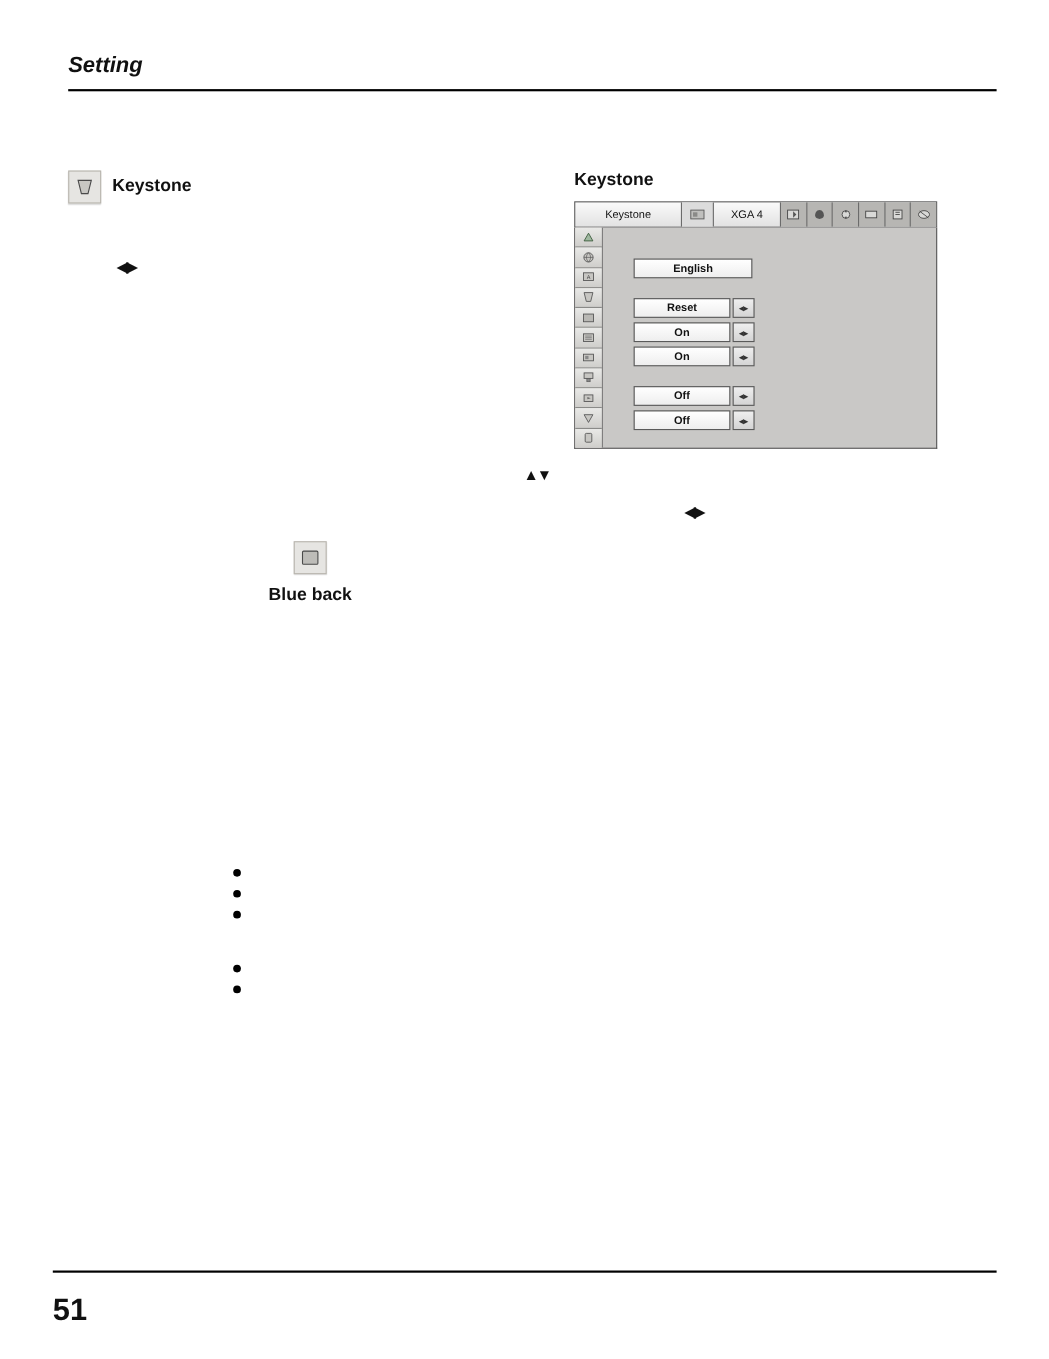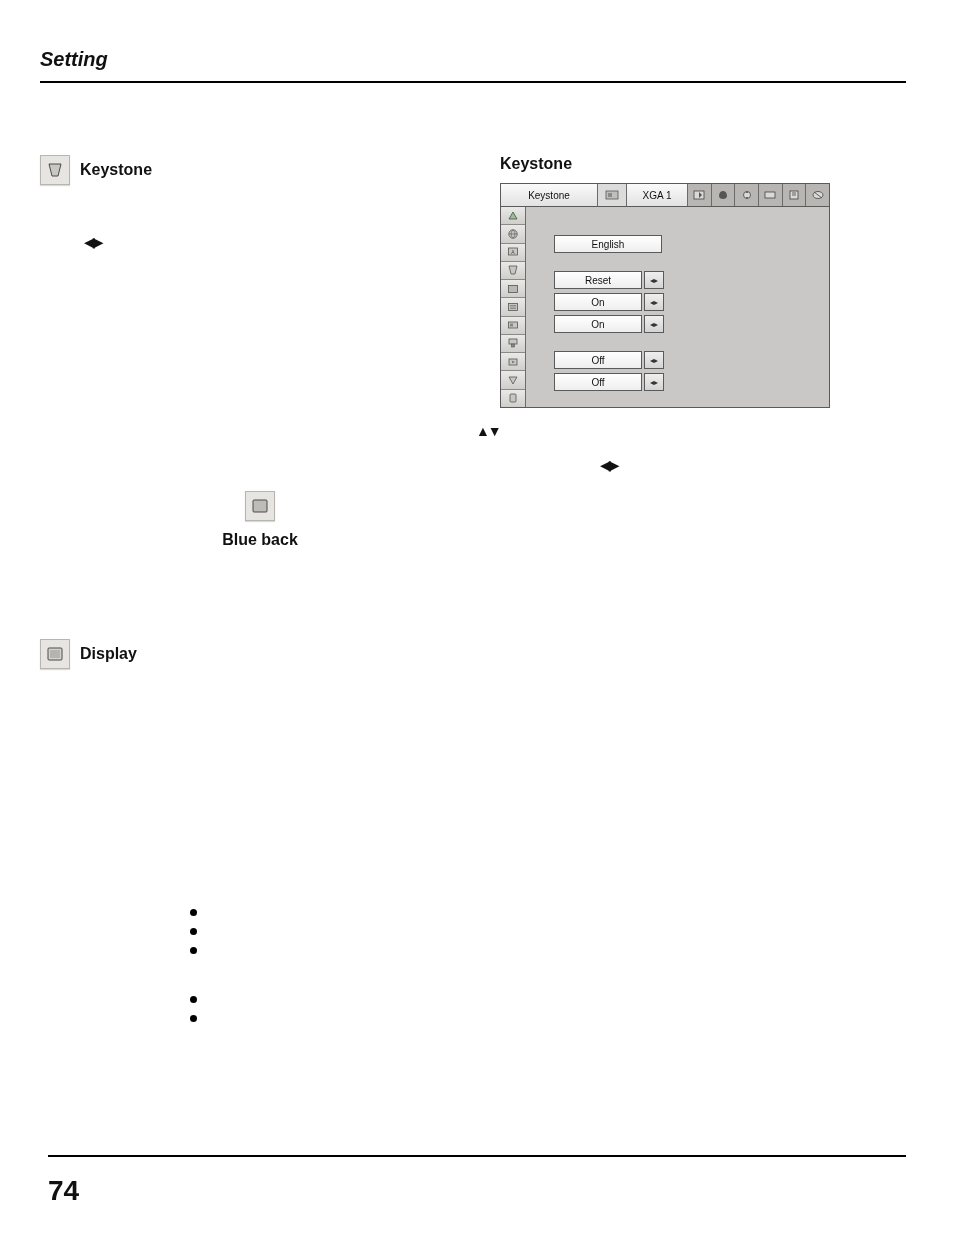--- a/index.html
+++ b/index.html
@@ -7,21 +7,21 @@
     padding: 0;
     background: #ffffff;
     font-family: Arial, Helvetica, sans-serif;
     color: #111;
   }
   .page {
     width: 954px;
     height: 1235px;
     position: relative;
     box-sizing: border-box;
-    padding: 48px 48px 40px 40px;
+    padding: 48px 48px 40px 62px;
   }
   .header-title {
     font-style: italic;
     font-weight: bold;
     font-size: 20px;
     margin: 0;
   }
   .header-rule {
     border: none;
     border-top: 2px solid #000;
@@ -189,20 +189,21 @@
   .osd-rows {
     flex: 1;
     padding: 6px 8px 6px 28px;
     position: relative;
   }
   .osd-row {
     display: flex;
     align-items: flex-end;
     height: 18px;
     margin-bottom: 4px;
+    font-weight: bold;
   }
   .osd-row.mt2 { margin-top: 22px; }
   .osd-val {
     width: 86px;
     height: 16px;
     background: linear-gradient(#ffffff, #eeeeee);
     border: 1px solid #5a5a5a;
     font-size: 10px;
     display: flex;
     align-items: center;
@@ -267,32 +268,20 @@
 
       <div class="section-head mt-blueback">
         <span class="section-icon">
           <svg width="18" height="18" viewBox="0 0 18 18">
             <rect x="2" y="3" width="14" height="12" rx="1" fill="#bdbcb8" stroke="#4a4a4a" stroke-width="1"></rect>
           </svg>
         </span>
         <span class="section-label">Blue back</span>
       </div>
 
-      <div class="section-head mt-display">
-        <span class="section-icon">
-          <svg width="18" height="18" viewBox="0 0 18 18">
-            <rect x="2" y="3" width="14" height="12" rx="1" fill="#d4d3cf" stroke="#4a4a4a" stroke-width="1"></rect>
-            <line x1="4" y1="6" x2="14" y2="6" stroke="#6b6b6b" stroke-width="0.6"></line>
-            <line x1="4" y1="8" x2="14" y2="8" stroke="#6b6b6b" stroke-width="0.6"></line>
-            <line x1="4" y1="10" x2="14" y2="10" stroke="#6b6b6b" stroke-width="0.6"></line>
-            <line x1="4" y1="12" x2="14" y2="12" stroke="#6b6b6b" stroke-width="0.6"></line>
-          </svg>
-        </span>
-        <span class="section-label">Display</span>
-      </div>
 
       <div class="bullets">
         <div class="dot"></div>
         <div class="dot"></div>
         <div class="dot"></div>
         <div class="gap"></div>
         <div class="dot"></div>
         <div class="dot"></div>
       </div>
 
@@ -305,21 +294,21 @@
       <div class="osd">
 
         <div class="osd-topbar">
           <div class="osd-top-left">Keystone</div>
           <div class="osd-top-mode">
             <svg width="14" height="12" viewBox="0 0 14 12">
               <rect x="1" y="2" width="12" height="8" fill="#bfbfbd" stroke="#555" stroke-width="0.8"></rect>
               <rect x="3" y="4" width="4" height="4" fill="#8a8a88"></rect>
             </svg>
           </div>
-          <div class="osd-top-center">XGA 1</div>
+          <div class="osd-top-center">XGA 4</div>
           <div class="osd-top-icons">
             <div class="ticon">
               <svg width="14" height="12" viewBox="0 0 14 12">
                   <rect x="2" y="2" width="10" height="8" fill="#d9d9d7" stroke="#444" stroke-width="0.8"></rect>
                   <path d="M7 3 L10 6 L7 9 Z" fill="#555"></path>
                 </svg>
             </div>
             <div class="ticon">
               <svg width="14" height="12" viewBox="0 0 14 12">
                   <path d="M7 2 C4 2 3 5 3 7 C3 9 5 10 7 10 C9 10 11 9 11 7 C11 5 10 2 7 2 Z" fill="#555"></path>
@@ -460,15 +449,15 @@
       <div style="display:flex; margin-top:58px;">
         <div class="right-arrows-lr arrows-lr">◀▶</div>
       </div>
 
     </div>
   </div>
 
   <div class="ud-near-menu arrows-ud">▲▼</div>
 
   <hr class="footer-rule">
-  <div class="page-number">74</div>
+  <div class="page-number">51</div>
 
 </div>
 
 </body></html>

